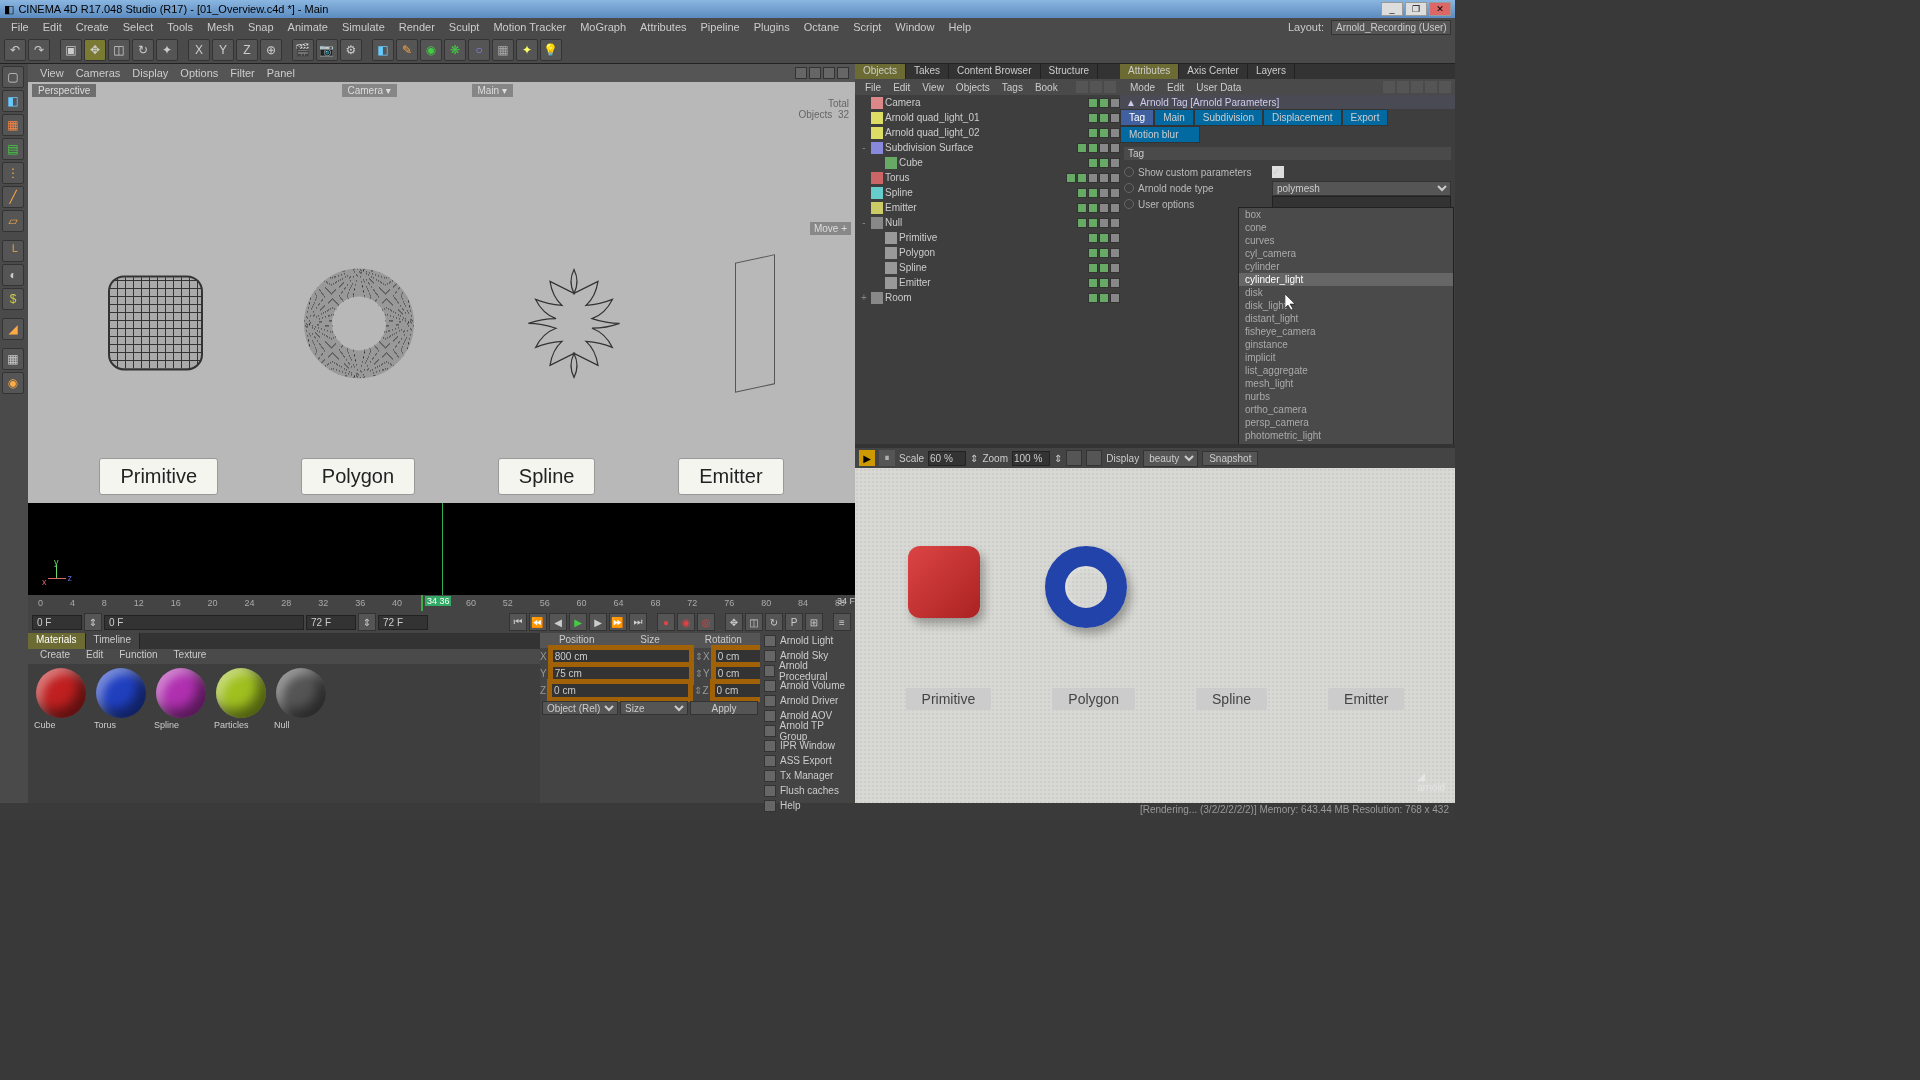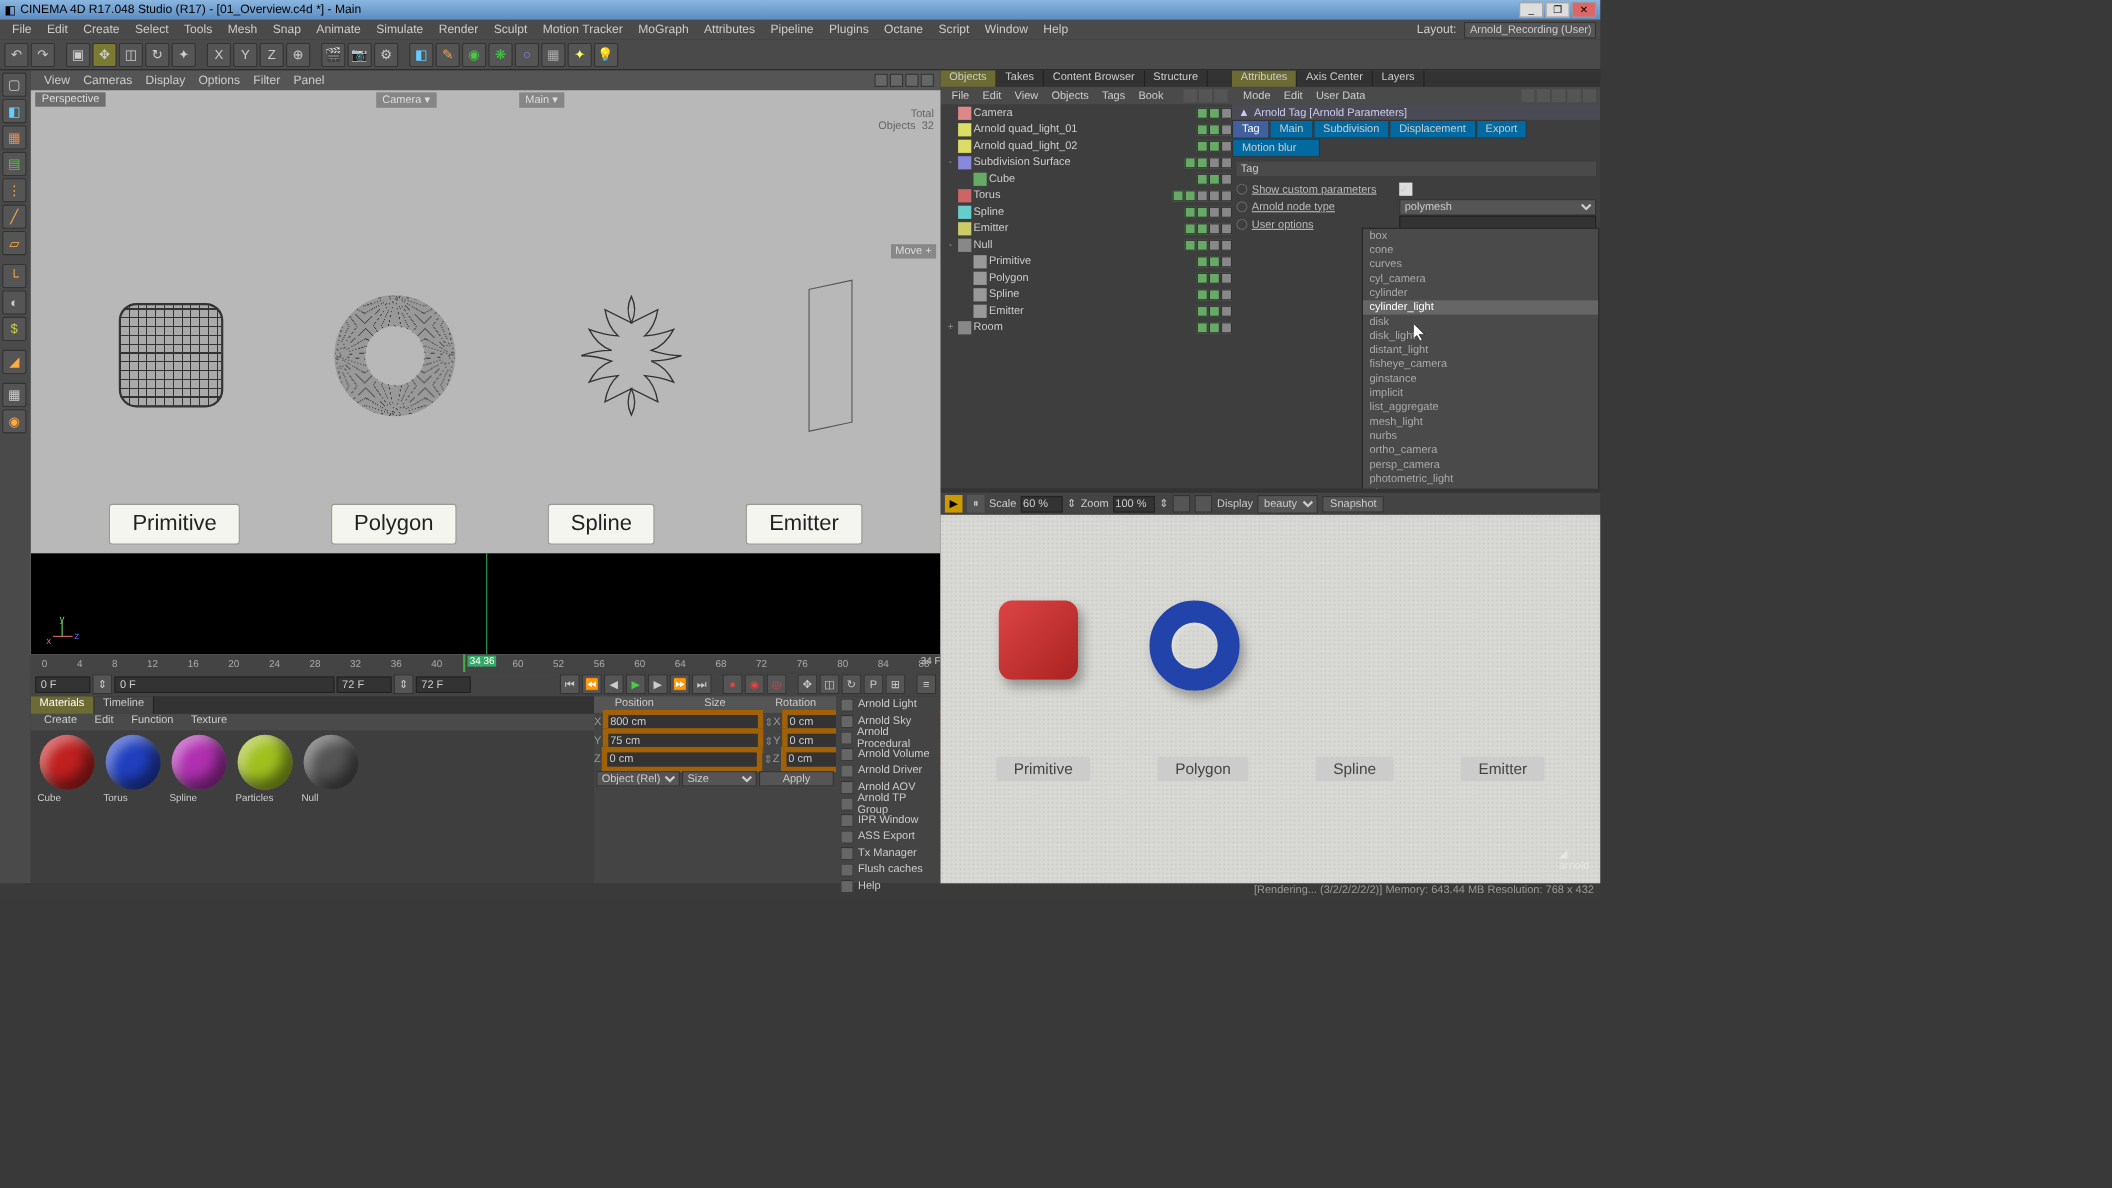--- a/index.html
+++ b/index.html
@@ -106,21 +106,21 @@
 .attr-menu .am-icons{margin-left:auto;display:flex;gap:2px;}
 .attr-menu .am-icons div{width:12px;height:12px;background:#555;}
 .attr-title{height:14px;background:#4a4a55;padding:1px 6px;color:#cce;display:flex;align-items:center;gap:4px;}
 .attr-subtabs{display:flex;flex-wrap:wrap;}
 .attr-subtabs .stab{padding:2px 8px;background:#0369a1;border:1px solid #333;font-size:10px;cursor:pointer;}
 .attr-subtabs .stab.active{background:#4060a0;color:#fff;}
 .attr-body{padding:4px;flex:1;overflow:auto;}
 .attr-body .section-hdr{background:#4a4a4a;padding:1px 4px;margin-bottom:4px;}
 .attr-row{display:flex;align-items:center;height:16px;gap:4px;}
 .attr-row .bullet{width:10px;height:10px;border:1px solid #666;border-radius:50%;}
-.attr-row .albl{width:130px;color:#bbb;text-decoration:underline;}
+.attr-row .albl{width:130px;color:#bbb;}
 .attr-row .chk{width:12px;height:12px;background:#ddd;}
 .attr-row select{flex:1;background:#555;border:1px solid #333;color:#ccc;font-size:10px;}
 .dropdown-list{position:absolute;right:1px;top:143px;width:216px;background:#4a4a4a;border:1px solid #222;z-index:100;font-size:10px;max-height:430px;overflow:auto;}
 .dropdown-list .dd-item{padding:1px 6px;cursor:pointer;color:#aaa;}
 .dropdown-list .dd-item:hover,.dropdown-list .dd-item.hl{background:#666;color:#fff;}
 .ipr-bar{height:20px;background:#444;display:flex;align-items:center;gap:4px;padding:0 4px;font-size:10px;}
 .ipr-bar .play{width:16px;height:16px;background:#c90;display:flex;align-items:center;justify-content:center;color:#000;}
 .ipr-bar .pause{width:16px;height:16px;background:#555;display:flex;align-items:center;justify-content:center;}
 .ipr-bar input{width:38px;background:#333;border:1px solid #222;color:#ccc;font-size:10px;padding:1px;}
 .ipr-bar .ico{width:16px;height:16px;background:#555;border:1px solid #333;}

